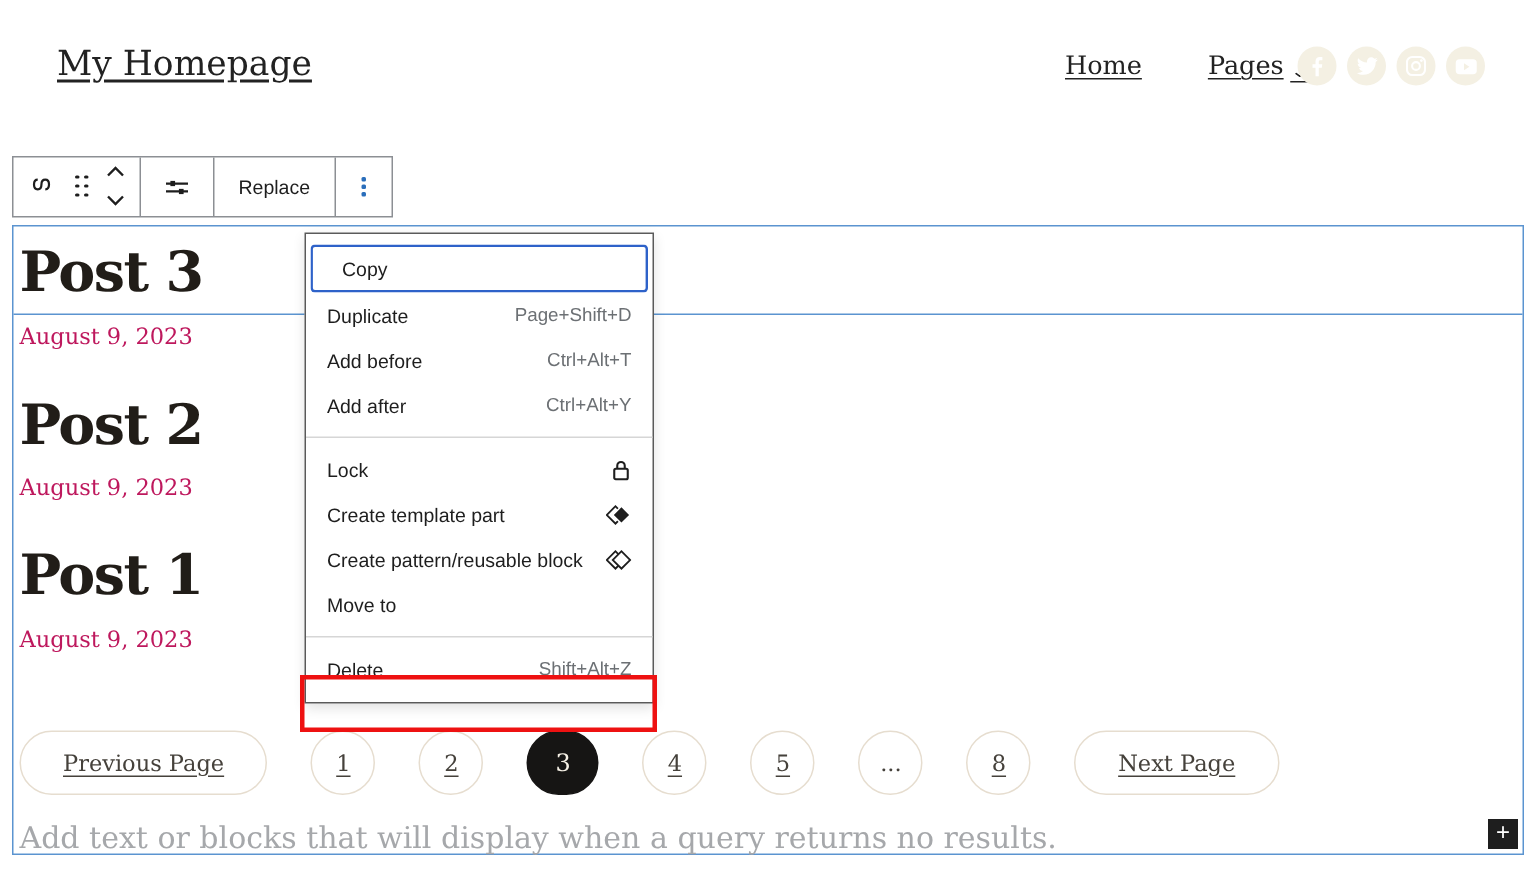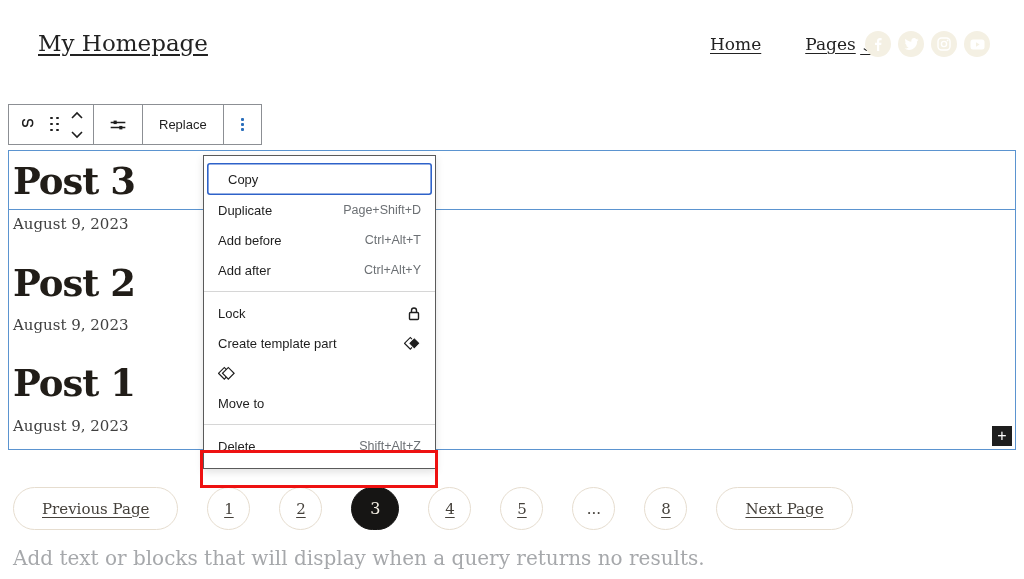--- a/index.html
+++ b/index.html
@@ -28,28 +28,28 @@
   .tb-btn { height:100%; display:flex; align-items:center; justify-content:center; padding:0 5px; cursor:pointer; }
   .tb-replace { font-size:13px; color:#1e1e1e; padding:0 12px; }
   .kebab { color:#2a6ebb; font-size:17px; font-weight:bold; letter-spacing:0; line-height:1;
            display:flex; flex-direction:column; gap:2px; align-items:center;}
   .kebab i { width:3px; height:3px; background:#2a6ebb; border-radius:1px; display:block; }
   .dots6 { display:grid; grid-template-columns:repeat(2,4px); grid-auto-rows:4px; gap:2px; }
   .dots6 i { width:2.5px; height:2.5px; background:#1e1e1e; border-radius:50%; }
   .movers { display:flex; flex-direction:column; justify-content:center; gap:1px; }
 
   
-  .query-block { position:absolute; left:8px; top:150px; width:1008px; height:300px;
+  .query-block { position:absolute; left:8px; top:150px; width:1008px; height:420px;
                  border:1.5px solid #5b94d0; background:#fff; }
   .post-title-strip { position:absolute; top:0; left:0; right:0; height:59px;
                       border-bottom:1.5px solid #5b94d0; }
   .post-title { position:absolute; left:4px; font-family:"DejaVu Serif", serif;
                 font-weight:700; font-size:37px; color:#211d18; letter-spacing:-1px; }
   .post-date { position:absolute; left:4px; font-family:"DejaVu Serif", serif;
-               font-size:15px; color:#404040; }
+               font-size:15px; color:#be185d; }
 
   
   .pagination { position:absolute; left:4px; top:336px; display:flex; gap:29px; align-items:center; }
   .pill { height:43px; border:1px solid #e6ddcf; border-radius:22px; background:#fff;
           display:flex; align-items:center; justify-content:center; cursor:pointer;
           font-family:"DejaVu Serif", serif; font-size:15px; color:#45413b; }
   .pill-wide { padding:0 28px; }
   .pill-num { width:43px; }
   .pill u, .pill .und { text-decoration:underline; text-underline-offset:3px; }
   .pill-current { background:#161514; color:#f6f1e6; border-color:#161514; width:48px; font-size:16px; }
@@ -244,20 +244,21 @@
   <div class="menu-item">
     <span>Create template part</span>
     <span class="mi-icon">
       <svg width="17" height="15" viewBox="0 0 17 15">
           <rect x="2.2" y="3.2" width="8.2" height="8.2" transform="rotate(45 6.3 7.3)" fill="none" stroke="#1e1e1e" stroke-width="1.2"></rect>
           <rect x="6.2" y="3.2" width="8.2" height="8.2" transform="rotate(45 10.3 7.3)" fill="#1e1e1e" stroke="#fff" stroke-width="1"></rect>
         </svg>
     </span>
   </div>
   <div class="menu-item">
+    <span>Create pattern/reusable block</span>
     <span class="mi-icon">
       <svg width="17" height="15" viewBox="0 0 17 15">
           <rect x="2.2" y="3.2" width="8.2" height="8.2" transform="rotate(45 6.3 7.3)" fill="none" stroke="#1e1e1e" stroke-width="1.2"></rect>
           <rect x="6.2" y="3.2" width="8.2" height="8.2" transform="rotate(45 10.3 7.3)" fill="#fff" stroke="#1e1e1e" stroke-width="1.2"></rect>
         </svg>
     </span>
   </div>
   <div class="menu-item">
     <span>Move to</span>
   </div>

